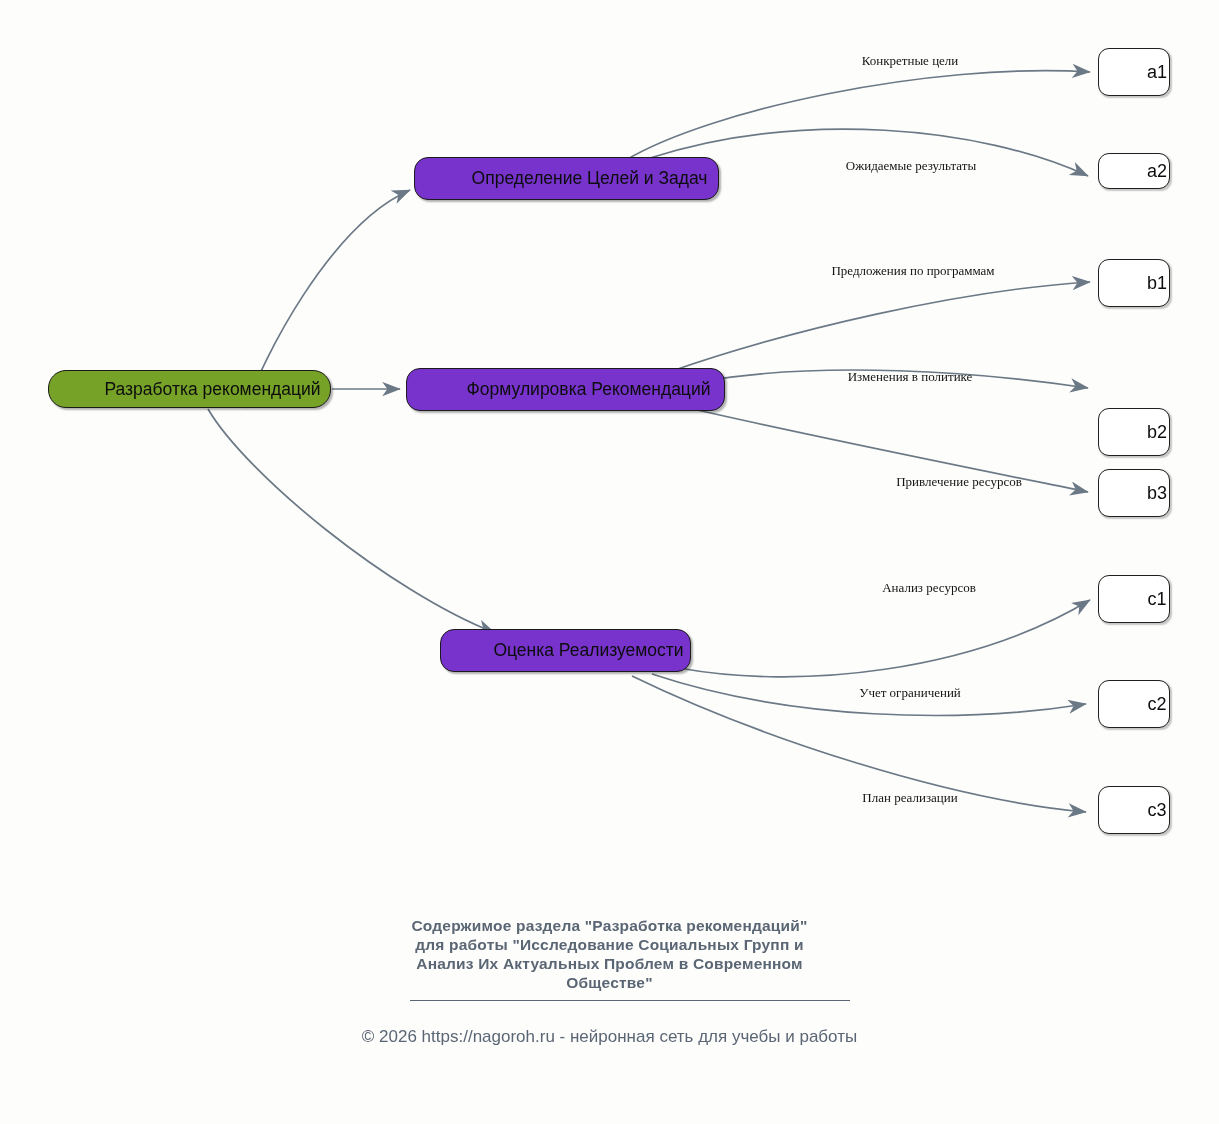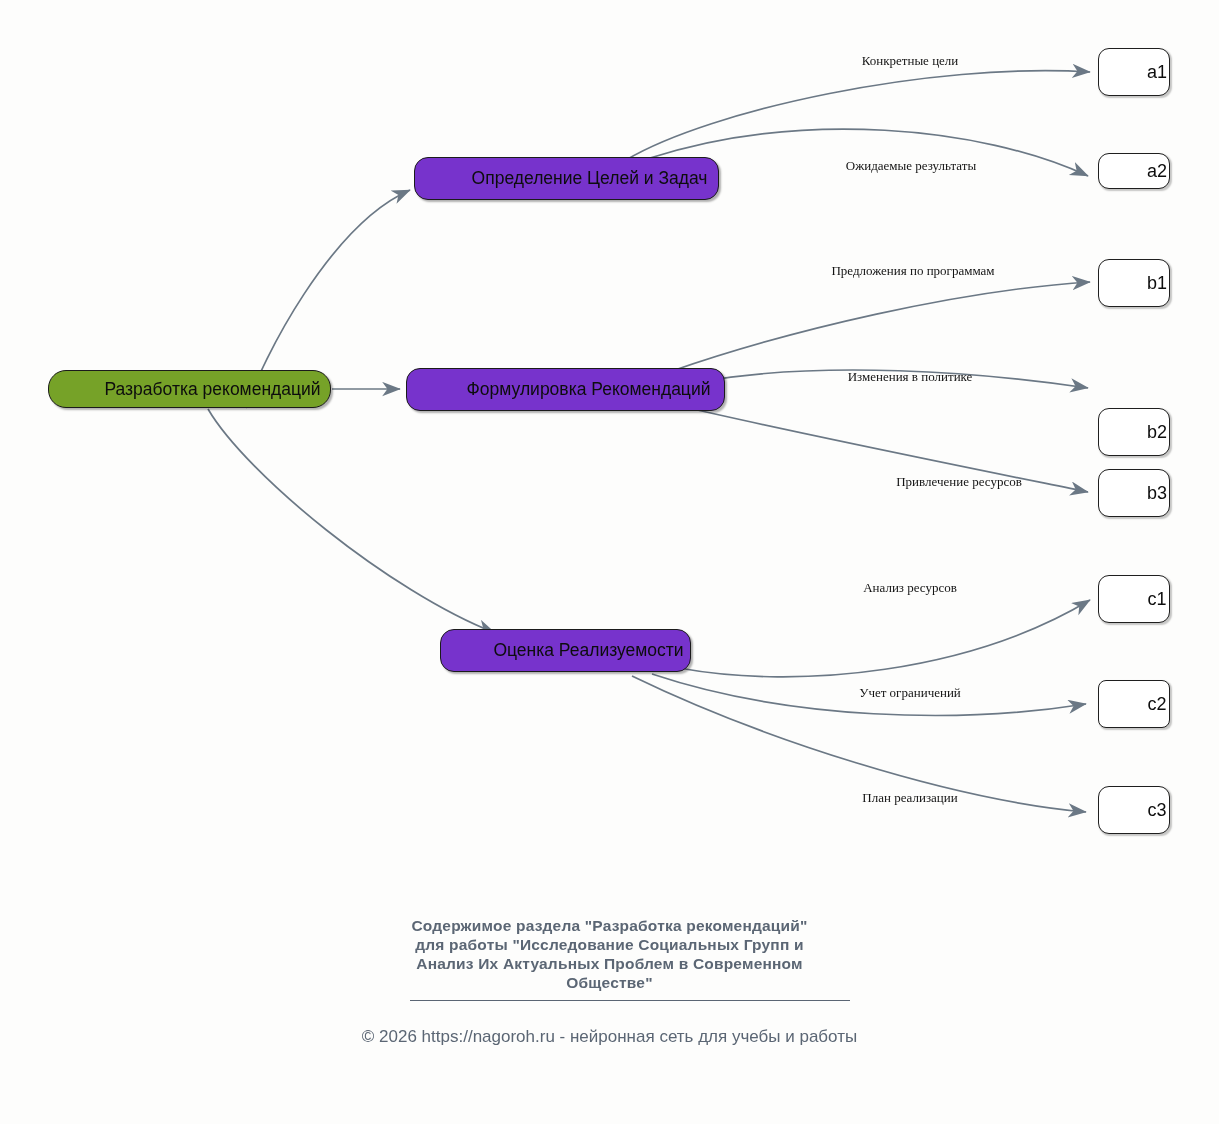--- a/index.html
+++ b/index.html
@@ -152,31 +152,31 @@
   <div class="node node-branch" style="left: 440px; top: 629px; width: 251px; height: 43px; background: rgb(119, 51, 204);">Оценка Реализуемости</div>
 
   <div class="node node-leaf" style="left:1098px; top:48px; width:72px; height:48px;">a1</div>
   <div class="node node-leaf" style="left:1098px; top:153px; width:72px; height:36px;">a2</div>
 
   <div class="node node-leaf" style="left:1098px; top:259px; width:72px; height:48px;">b1</div>
   <div class="node node-leaf" style="left:1098px; top:364px; width:72px; height:48px;margin-top:44px;">b2</div>
   <div class="node node-leaf" style="left:1098px; top:469px; width:72px; height:48px;">b3</div>
 
   <div class="node node-leaf" style="left:1098px; top:575px; width:72px; height:48px;">c1</div>
-  <div class="node node-leaf" style="left:1098px; top:680px; width:72px; height:48px;border-radius:8px;">c2</div>
+  <div class="node node-leaf" style="left:1098px; top:680px; width:72px; height:48px;">c2</div>
   <div class="node node-leaf" style="left:1098px; top:786px; width:72px; height:48px;">c3</div>
 
   <div class="edge-label" style="left:910px; top:61px;">Конкретные цели</div>
   <div class="edge-label" style="left:911px; top:166px;">Ожидаемые результаты</div>
 
   <div class="edge-label" style="left:913px; top:271px;">Предложения по программам</div>
   <div class="edge-label" style="left:910px; top:377px;">Изменения в политике</div>
   <div class="edge-label" style="left:911px; top:482px;margin-left:48px;">Привлечение ресурсов</div>
 
-  <div class="edge-label" style="left:910px; top:588px;">Анализ ресурсов</div>
+  <div class="edge-label" style="left:929px; top:588px;">Анализ ресурсов</div>
   <div class="edge-label" style="left:910px; top:693px;">Учет ограничений</div>
   <div class="edge-label" style="left:910px; top:798px;">План реализации</div>
 
   <div class="footer footer-caption" style="color: rgb(91, 102, 116);">
     <div>Содержимое раздела "Разработка рекомендаций"</div>
     <div>для работы "Исследование Социальных Групп и</div>
     <div>Анализ Их Актуальных Проблем в Современном</div>
     <div>Обществе"</div>
   </div>
 

